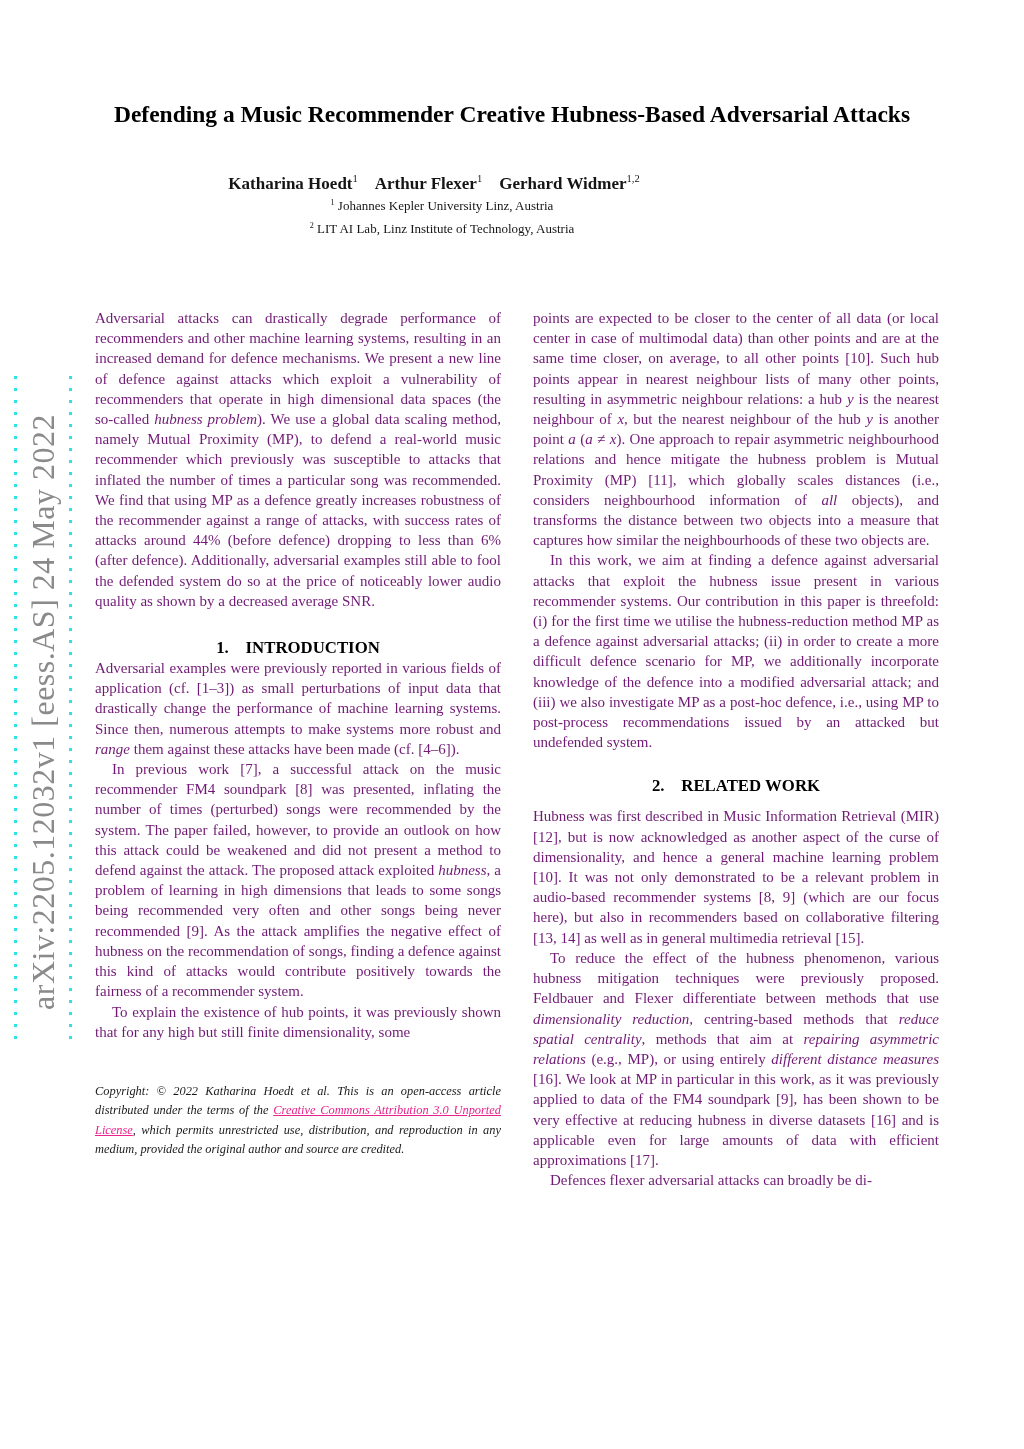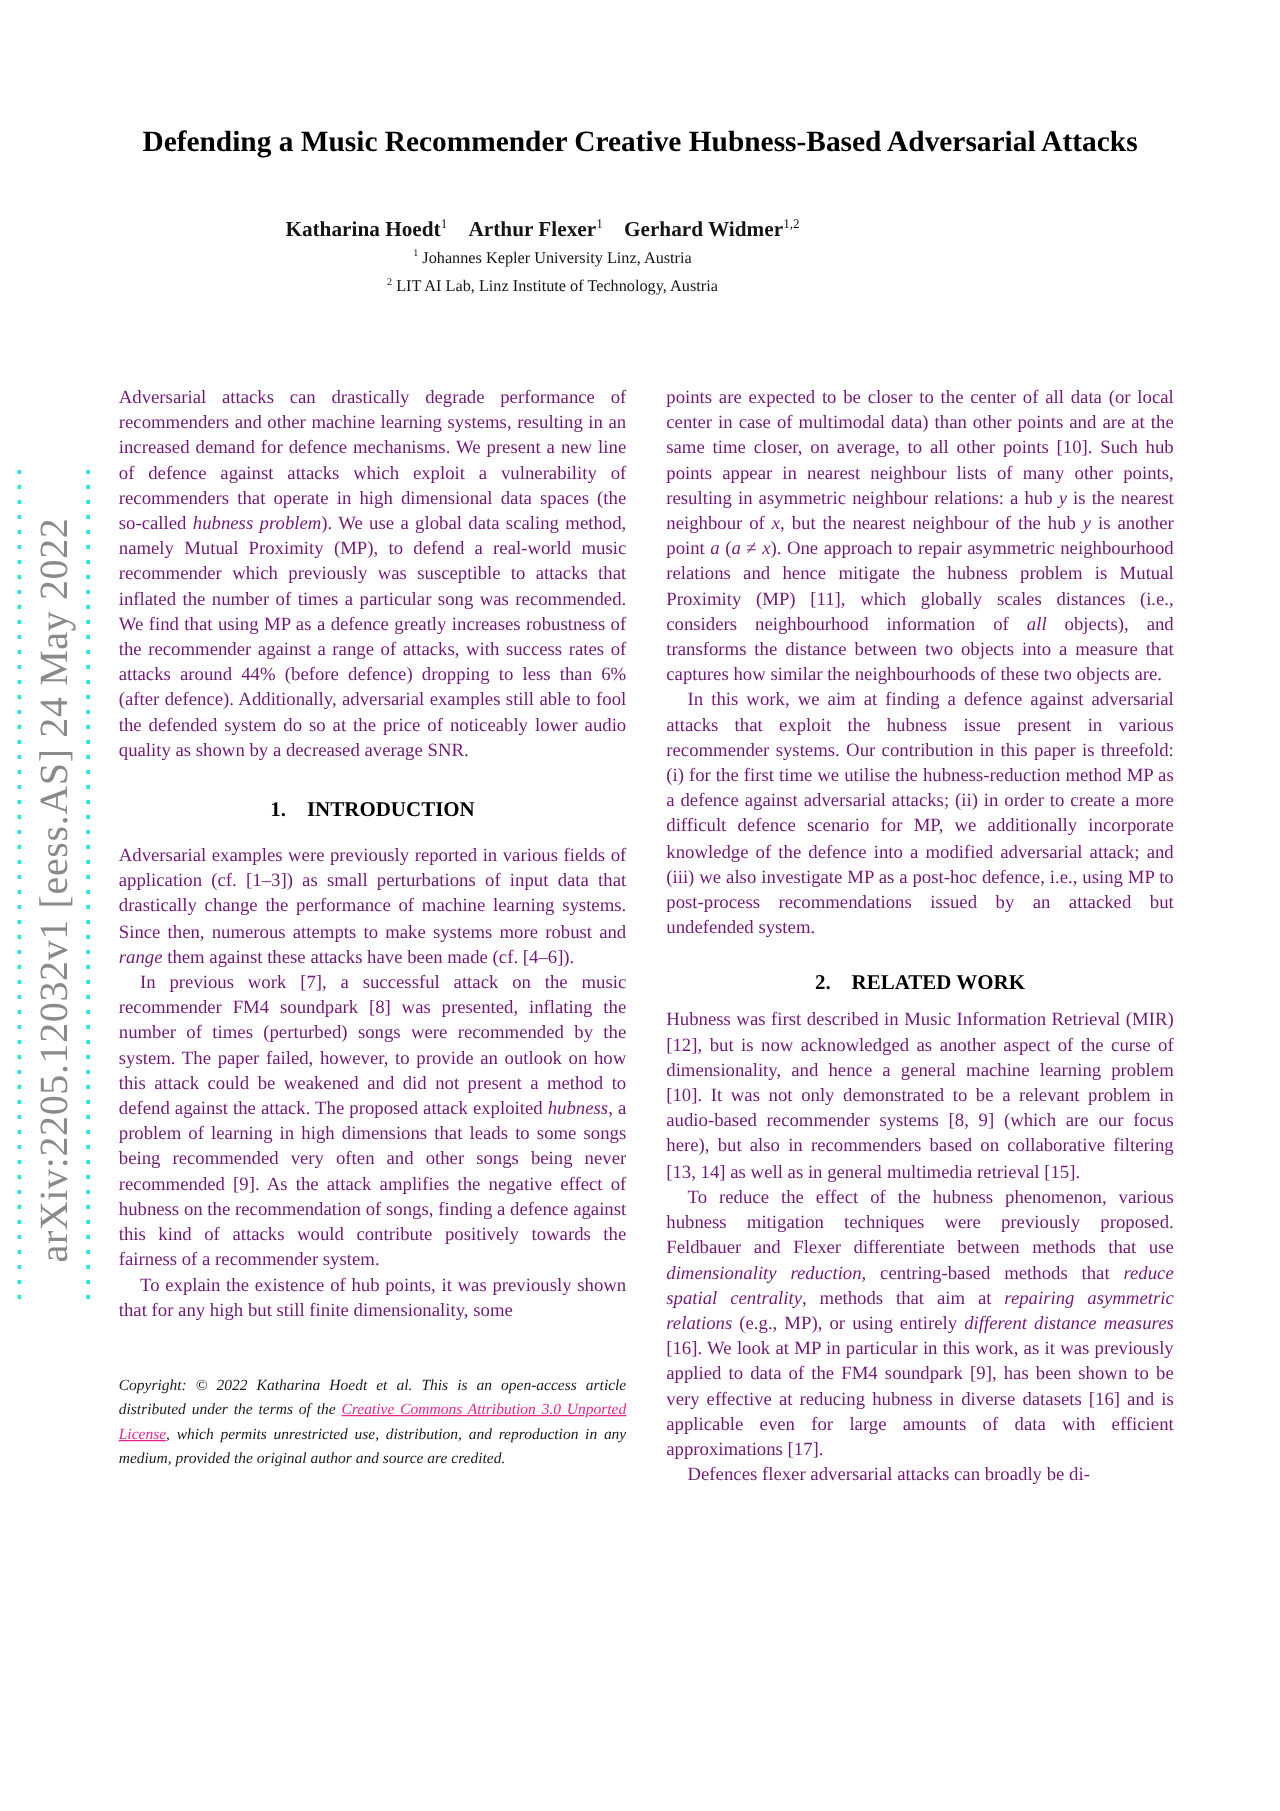--- a/index.html
+++ b/index.html
@@ -38,21 +38,21 @@
   }
 
   
   .col{position:absolute;top:308px;width:406px;}
   .col-left{left:95px;}
   .col-right{left:533px;}
   h2.sect{
     margin:0;text-align:center;font-size:16.8px;font-weight:bold;color:#000;
   }
   h2.abstract-h{margin-bottom:14px;}
-  h2.intro-h{margin-top:27px;margin-bottom:17px;}
+  h2.intro-h{margin-top:27px;}
   h2.related-h{margin-top:24px;margin-bottom:10px;}
   p.body{
     margin:0;font-size:15px;line-height:20.2px;text-align:justify;
     color:#701a75;
   }
   p.indent{text-indent:17px;}
 
   .footnote{
     margin-top:40px;font-style:italic;font-size:12.4px;line-height:19.4px;
     text-align:justify;color:#1a1a1a;

